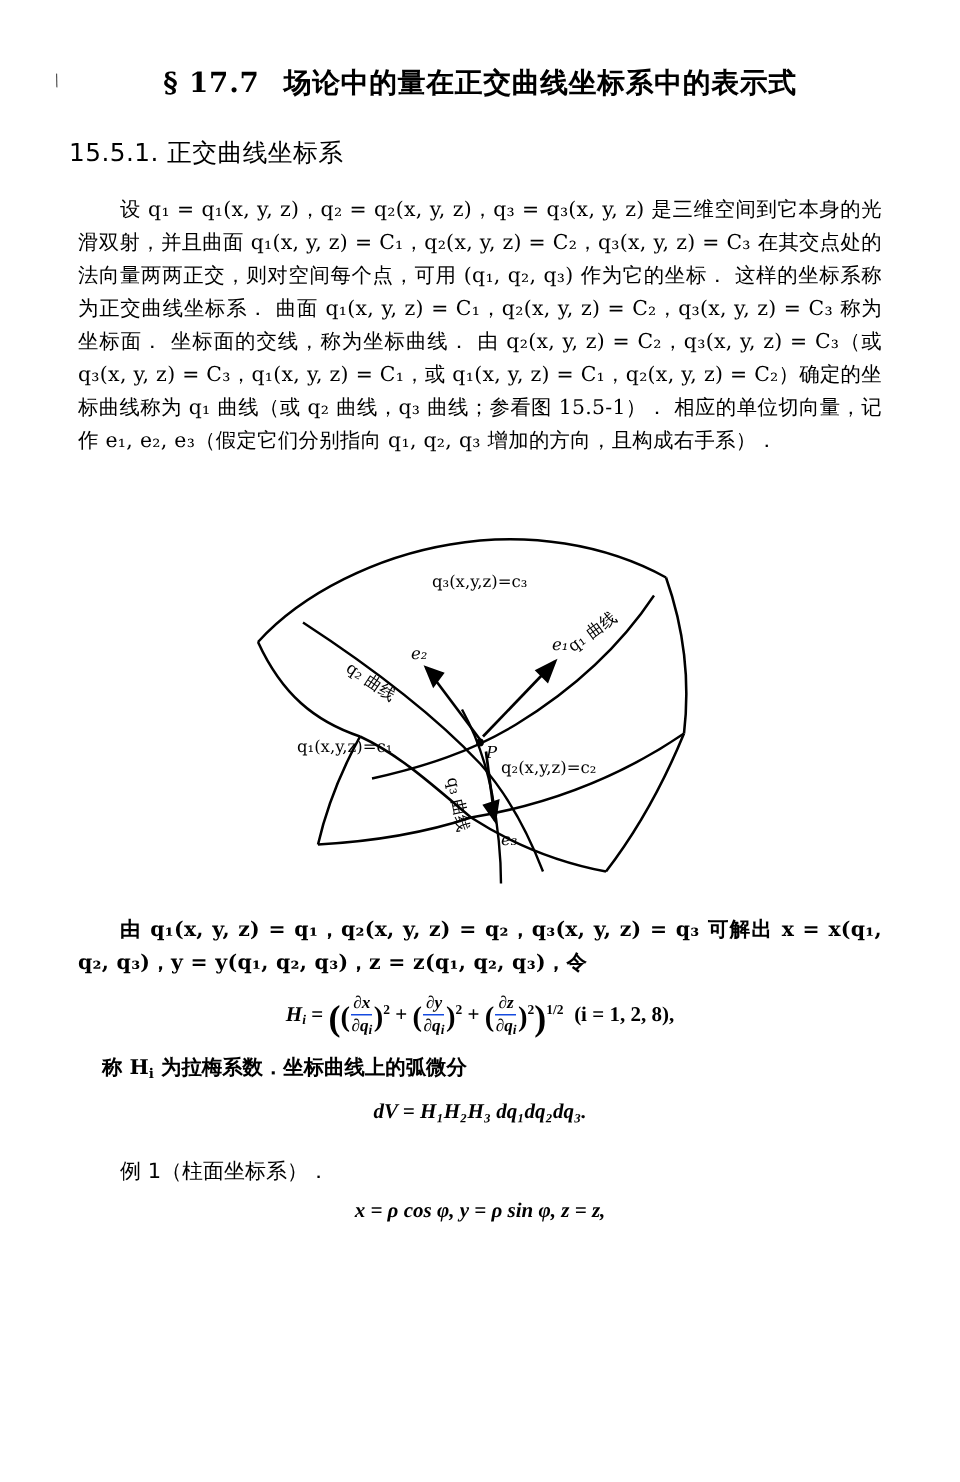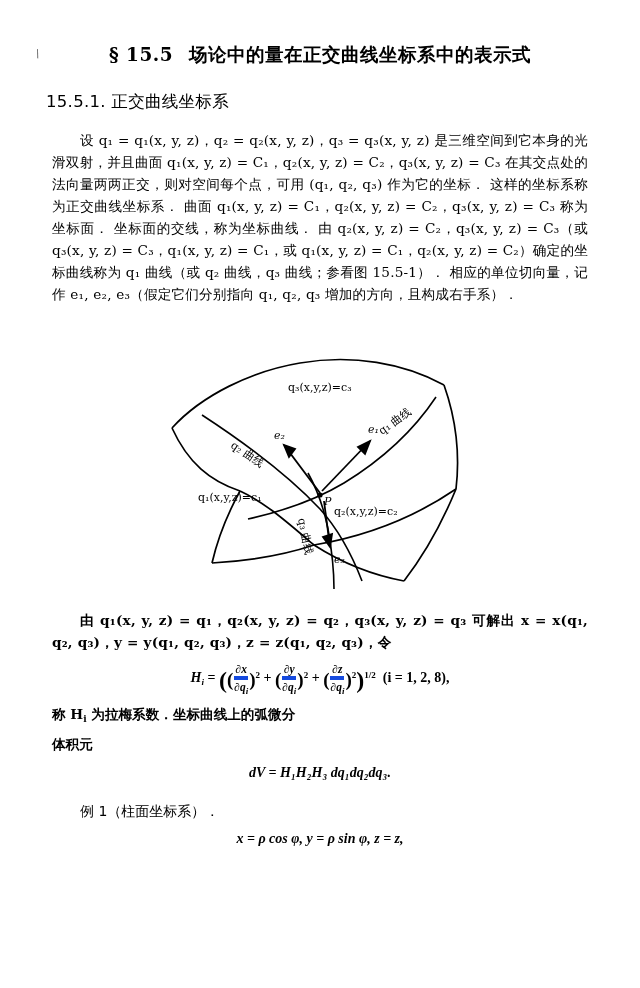--- a/index.html
+++ b/index.html
@@ -93,35 +93,35 @@
   }
   .formula .up { font-style: normal; }
   .frac {
     display: inline-block;
     vertical-align: middle;
     text-align: center;
     font-size: 11.5px;
     line-height: 1.12;
     margin: 0 1px;
   }
-  .frac .den { border-top: 4px solid #1d4ed8; display: block; padding-top: 1px; }
+  .frac .den { border-top: 1px solid #1d4ed8; display: block; padding-top: 1px; }
   .paren-big {
     font-size: 24px;
     vertical-align: -0.25em;
     font-style: normal;
   }
   .paren-mid {
     font-size: 19px;
     vertical-align: -0.18em;
     font-style: normal;
   }
   p.lead {
     font-size: 13.6px;
     line-height: 1.6;
-    margin: 8px 0 0 0;
+    margin: 8px 0 0 16px;
     font-weight: bold;
   }
   p.lead.plain { font-weight: bold; }
   .example-head {
     font-size: 14px;
     font-weight: normal;
     margin: 22px 0 0 28px;
     font-family: "DejaVu Sans", sans-serif;
   }
   
@@ -131,21 +131,21 @@
   }
 </style>
 </head>
 <body>
 
 <div class="page">
 
   <div class="corner-mark">\</div>
 
   <h1 class="section-title">
-    <span class="num">§ 15.5</span><span>场论中的量在正交曲线坐标系中的表示式</span>
+    <span class="num">§ 17.7</span><span>场论中的量在正交曲线坐标系中的表示式</span>
   </h1>
 
   <h2 class="sub-title">15.5.1. 正交曲线坐标系</h2>
 
 
   <p class="body indent">设 q₁ = q₁(x, y, z)，q₂ = q₂(x, y, z)，q₃ = q₃(x, y, z) 是三维空间到它本身的光滑双射，并且曲面 q₁(x, y, z) = C₁，q₂(x, y, z) = C₂，q₃(x, y, z) = C₃ 在其交点处的法向量两两正交，则对空间每个点，可用 (q₁, q₂, q₃) 作为它的坐标． 这样的坐标系称为正交曲线坐标系． 曲面 q₁(x, y, z) = C₁，q₂(x, y, z) = C₂，q₃(x, y, z) = C₃ 称为坐标面． 坐标面的交线，称为坐标曲线． 由 q₂(x, y, z) = C₂，q₃(x, y, z) = C₃（或 q₃(x, y, z) = C₃，q₁(x, y, z) = C₁，或 q₁(x, y, z) = C₁，q₂(x, y, z) = C₂）确定的坐标曲线称为 q₁ 曲线（或 q₂ 曲线，q₃ 曲线；参看图 15.5-1）． 相应的单位切向量，记作 e₁, e₂, e₃（假定它们分别指向 q₁, q₂, q₃ 增加的方向，且构成右手系）．</p>
 
   <div class="figure-wrap">
     <svg width="536" height="275" viewBox="0 0 536 275">
       <g fill="none" stroke="#000" stroke-width="1.7">
@@ -216,21 +216,20 @@
     <span class="paren-mid">(</span><span class="frac"><span class="num">∂z</span><span class="den">∂q<span class="sub">i</span></span></span><span class="paren-mid">)</span><span class="sup up">2</span><span class="paren-big">)</span><span class="sup up">1/2</span>
     &nbsp;<span class="up">(i = 1, 2, 8),</span>
   </div>
 
   <p class="lead">
     <span>称 H</span><span class="sub">i</span>
     <span>为拉梅系数．坐标曲线上的弧微分</span>
   </p>
 
 
-  <p class="lead plain">体积元</p>
 
   <div class="formula">
     <span>dV = H₁H₂H₃ dq₁dq₂dq₃.</span>
   </div>
 
   <div class="example-head">例 1（柱面坐标系）．</div>
 
   <div class="formula">
     <span>x = ρ cos φ,  y = ρ sin φ,  z = z,</span>
   </div>

